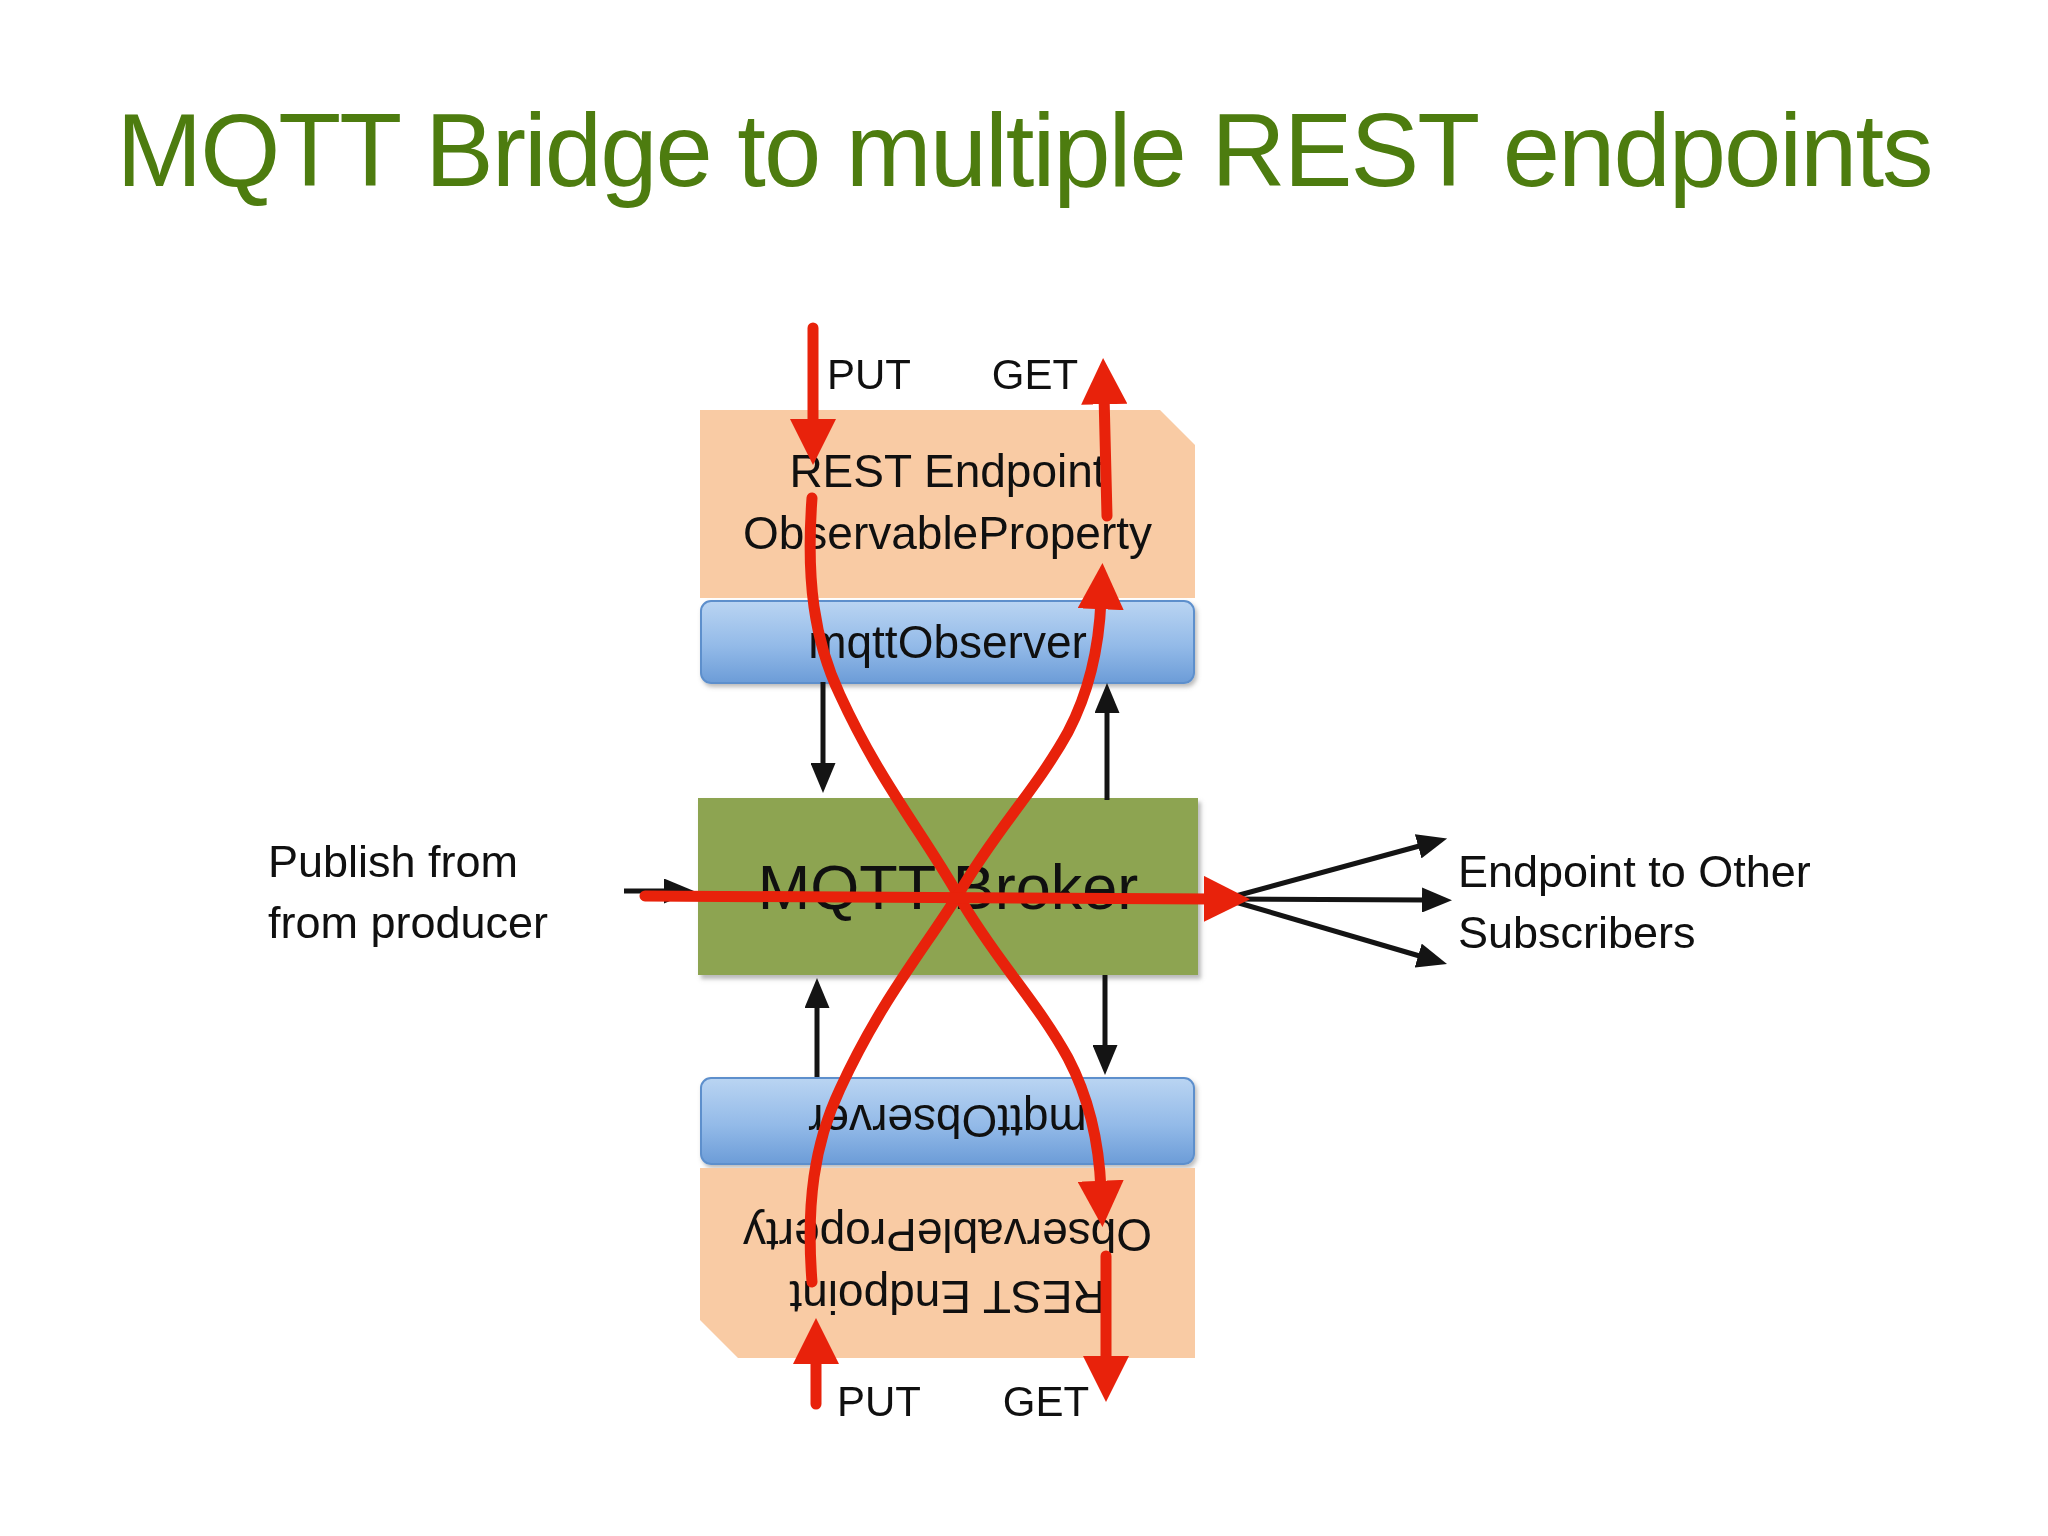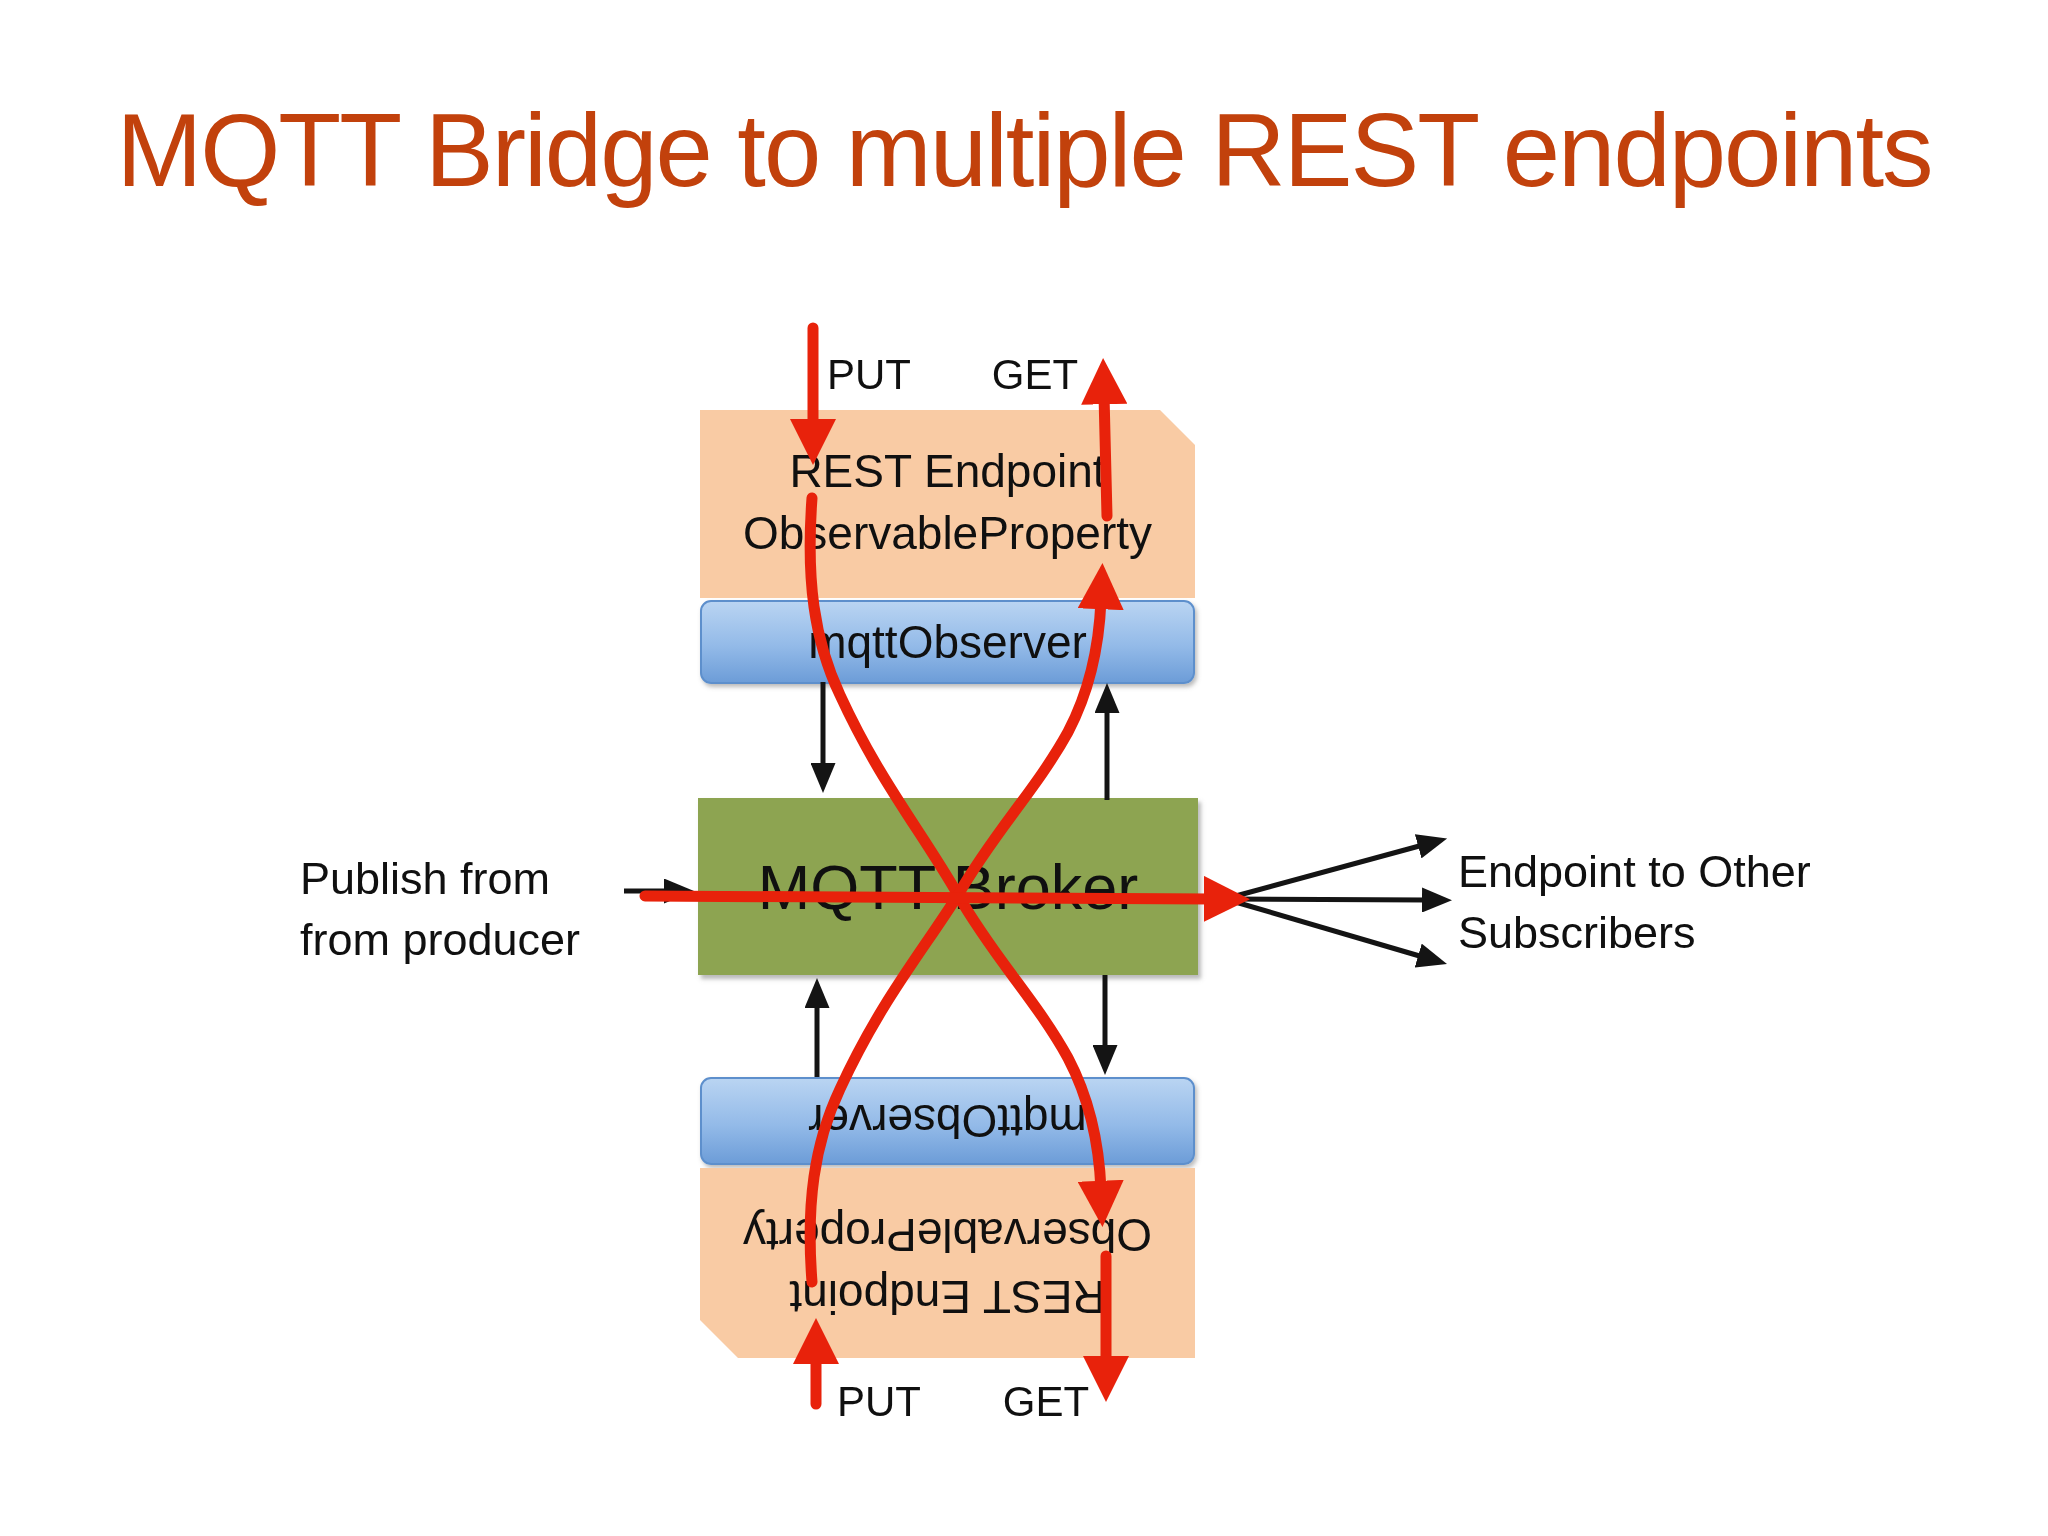--- a/index.html
+++ b/index.html
@@ -2,21 +2,21 @@
 <html style="--red: #E8220B; --black_arrow: #141414; --orange_box: #F9CBA4; --blue_top: #B9D4F2; --blue_bottom: #6D9DD8; --blue_border: #5D8FCC; --green_box: #8DA451; --text: #101010;"><head>
 <meta charset="utf-8">
 <style>
   html,body{margin:0;padding:0;background:#ffffff;}
   .stage{
     position:relative;width:2048px;height:1536px;background:#ffffff;
     font-family:"Liberation Sans", sans-serif;color:#151515;overflow:hidden;
   }
   .slide-title{
     position:absolute;left:0;top:92px;width:2048px;text-align:center;
-    font-size:103px;letter-spacing:-2px;white-space:nowrap;color:#c2410c;
+    font-size:103px;letter-spacing:-2px;white-space:nowrap;color:#4d7c0f;
   }
   .box{position:absolute;box-sizing:border-box;}
   .orange-box{
     background:var(--orange_box);
     filter:drop-shadow(3px 4px 3px rgba(120,120,120,0.45));
   }
   .orange-top{left:700px;top:410px;width:495px;height:188px;
     clip-path:polygon(0 0,460px 0,495px 35px,495px 100%,0 100%);}
   .orange-bottom{left:700px;top:1168px;width:495px;height:190px;
     clip-path:polygon(0 0,495px 0,495px 100%,38px 100%,0 152px);}
@@ -40,21 +40,21 @@
     text-align:center;font-size:46px;color:#101010;
   }
   .blue-lower .center-label{transform:translateY(-50%) rotate(180deg);}
   .broker-label{font-size:63px;}
   .verb{position:absolute;font-size:42px;color:#101010;transform:translateX(-50%);white-space:nowrap;}
   .verb-put-top{left:869px;top:351px;}
   .verb-get-top{left:1035px;top:351px;}
   .verb-put-bottom{left:879px;top:1378px;}
   .verb-get-bottom{left:1046px;top:1378px;}
   .side-note{position:absolute;font-size:45px;line-height:61px;color:#101010;white-space:nowrap;}
-  .note-left{left:300px;top:831px;margin-top:17px;}
+  .note-left{left:268px;top:831px;}
   .note-right{left:1458px;top:841px;}
   .arrow-layer{position:absolute;left:0;top:0;width:2048px;height:1536px;pointer-events:none;}
 </style>
 </head>
 <body>
 
 <div class="stage">
 
   <div class="slide-title">MQTT Bridge to multiple REST endpoints</div>
 

